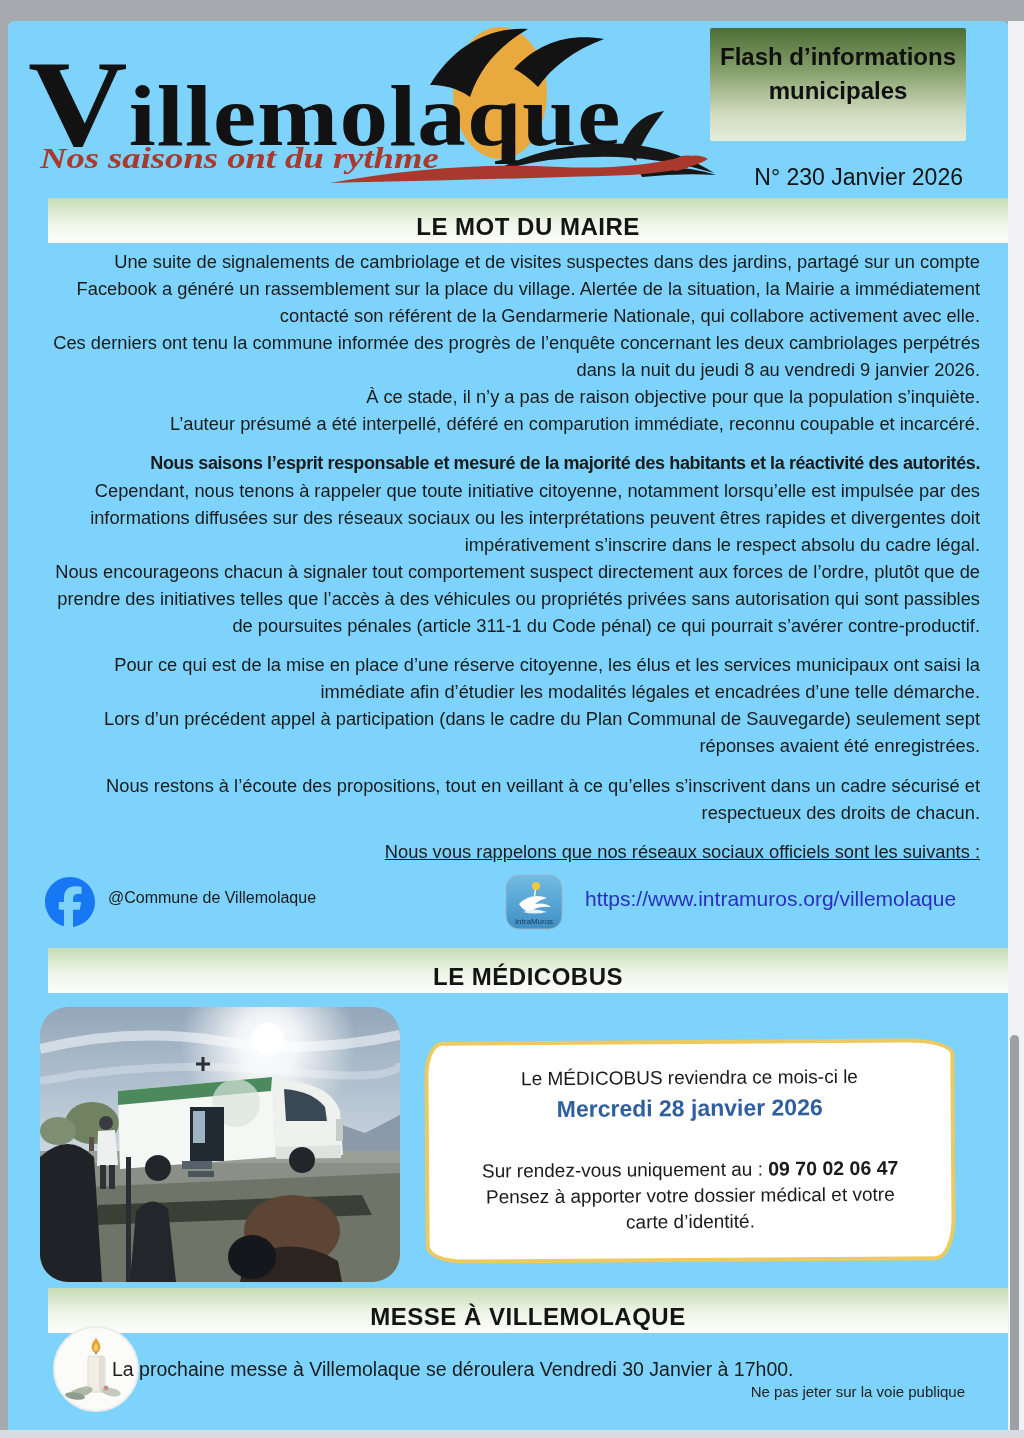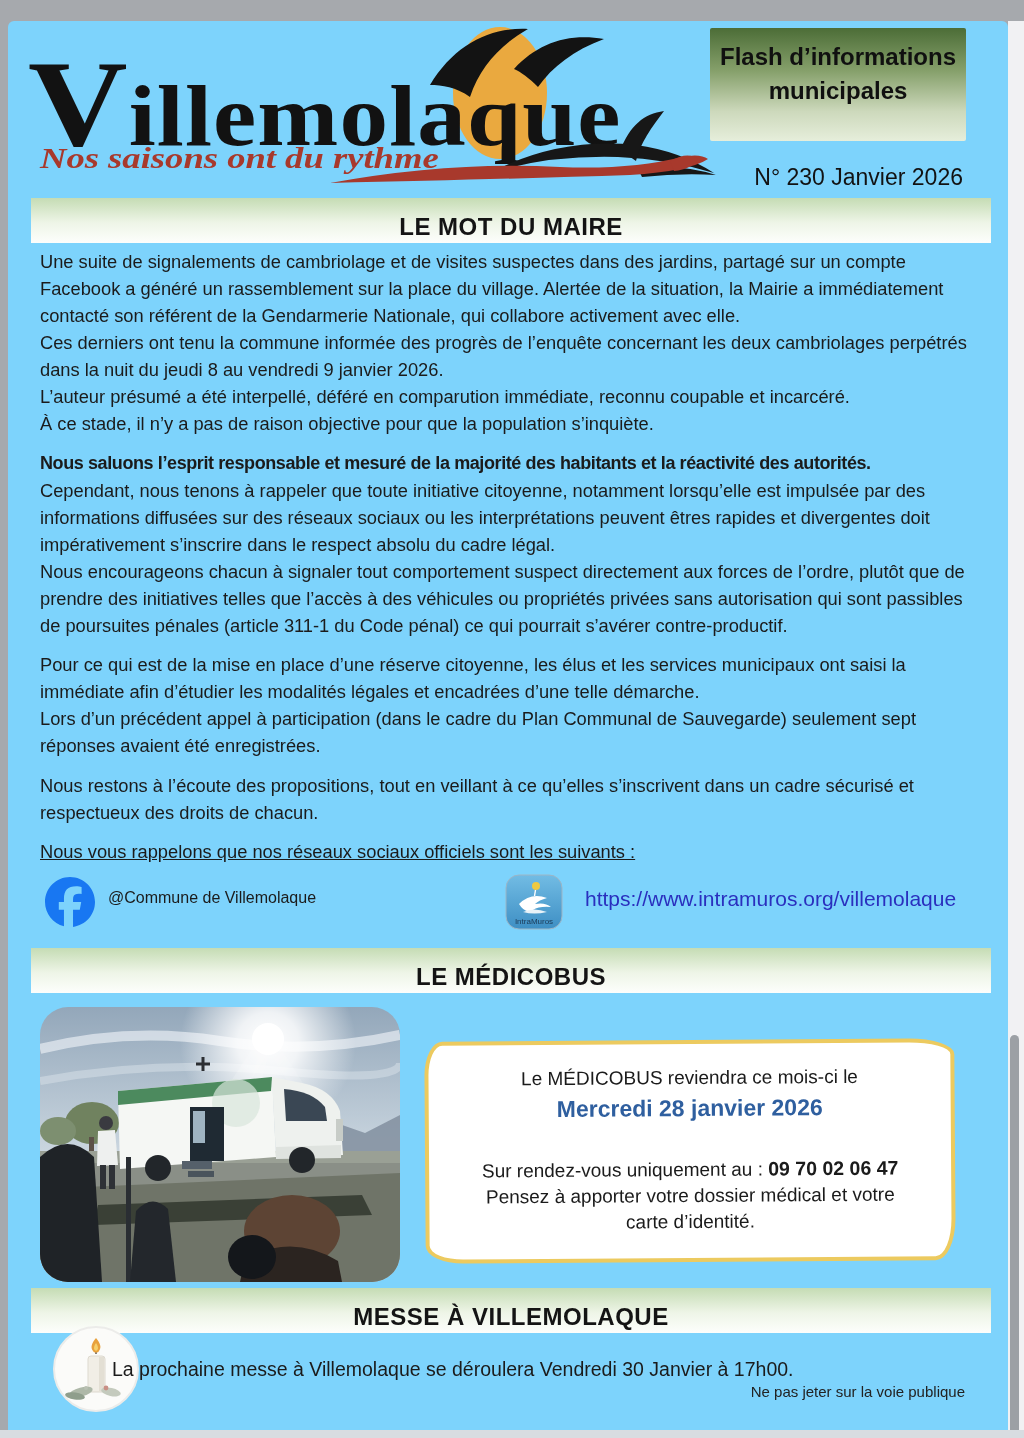--- a/index.html
+++ b/index.html
@@ -28,31 +28,31 @@
   .red-swoosh{left:322px;top:128px;z-index:3;}
   .black-swoosh{left:480px;top:90px;z-index:2;}
   .flash-box{left:702px;top:7px;width:256px;height:113px;border-radius:2px;
              background:linear-gradient(180deg,#4c6d37 0%,#86a06b 38%,#cdd9bc 74%,#e6eedb 100%);
              display:flex;flex-direction:column;justify-content:flex-start;align-items:center;
              padding-top:12px;box-sizing:border-box;z-index:2;}
   .flash-box div{font-weight:bold;font-size:24px;color:#101010;line-height:34px;}
   .issue{left:0;top:143px;width:955px;text-align:right;font-weight:normal;font-size:23px;color:#121212;}
 
   
-  .banner{left:23px;width:960px;height:45px;
+  .banner{left:40px;width:960px;height:45px;
           background:linear-gradient(180deg,#c5dcb4 0%,#eef5e7 55%,#fdfefc 100%);
           display:flex;justify-content:center;align-items:flex-end;box-sizing:border-box;padding-bottom:2px;}
   .banner span{font-weight:bold;font-size:24px;color:#141414;letter-spacing:.5px;}
   .banner-maire{top:177px;}
   .banner-medicobus{top:927px;}
   .banner-messe{top:1267px;}
 
   
   .maire-body{left:32px;top:227px;width:940px;font-size:18.3px;line-height:27px;color:#1b1b1b;}
-  .maire-body p{margin:0;}
+  .maire-body p{margin:0;text-align:right;}
   .b-bold{font-weight:bold;font-size:18px;letter-spacing:-0.4px;}
   .gap-lg{margin-top:13px !important;}
   .gap-md{margin-top:12px !important;}
   .b-underline{text-decoration:underline;}
 
   
   .fb-icon{left:37px;top:856px;width:50px;height:50px;}
   .fb-label{left:100px;top:868px;font-size:16px;color:#1b1b1b;}
   .im-icon{left:497px;top:853px;width:58px;height:56px;}
   .im-link{left:577px;top:866px;font-size:21px;color:#2a2fbe;}
@@ -115,23 +115,23 @@
       <div class="abs issue">N° 230 Janvier 2026</div>
     </div>
 
     <div class="abs banner banner-maire">
       <span>LE MOT DU MAIRE</span>
     </div>
 
     <div class="abs maire-body">
       <p>Une suite de signalements de cambriolage et de visites suspectes dans des jardins, partagé sur un compte Facebook a généré un rassemblement sur la place du village. Alertée de la situation, la Mairie a immédiatement contacté son référent de la Gendarmerie Nationale, qui collabore activement avec elle.</p>
       <p>Ces derniers ont tenu la commune informée des progrès de l’enquête concernant les deux cambriolages perpétrés dans la nuit du jeudi 8 au vendredi 9 janvier 2026.</p>
+      <p>À ce stade, il n’y a pas de raison objective pour que la population s’inquiète.</p>
       <p>L’auteur présumé a été interpellé, déféré en comparution immédiate, reconnu coupable et incarcéré.</p>
-      <p>À ce stade, il n’y a pas de raison objective pour que la population s’inquiète.</p>
-      <p class="b-bold gap-lg">Nous saluons l’esprit responsable et mesuré de la majorité des habitants et la réactivité des autorités.</p>
+      <p class="b-bold gap-lg">Nous saisons l’esprit responsable et mesuré de la majorité des habitants et la réactivité des autorités.</p>
       <p>Cependant, nous tenons à rappeler que toute initiative citoyenne, notamment lorsqu’elle est impulsée par des informations diffusées sur des réseaux sociaux ou les interprétations peuvent êtres rapides et divergentes doit impérativement s’inscrire dans le respect absolu du cadre légal.</p>
       <p>Nous encourageons chacun à signaler tout comportement suspect directement aux forces de l’ordre, plutôt que de prendre des initiatives telles que l’accès à des véhicules ou propriétés privées sans autorisation qui sont passibles de poursuites pénales (article 311-1 du Code pénal) ce qui pourrait s’avérer contre-productif.</p>
       <p class="gap-md">Pour ce qui est de la mise en place d’une réserve citoyenne, les élus et les services municipaux ont saisi la immédiate afin d’étudier les modalités légales et encadrées d’une telle démarche.</p>
       <p>Lors d’un précédent appel à participation (dans le cadre du Plan Communal de Sauvegarde) seulement sept réponses avaient été enregistrées.</p>
       <p class="gap-lg">Nous restons à l’écoute des propositions, tout en veillant à ce qu’elles s’inscrivent dans un cadre sécurisé et respectueux des droits de chacun.</p>
       <p class="b-underline gap-md">Nous vous rappelons que nos réseaux sociaux officiels sont les suivants :</p>
     </div>
 
     <svg class="abs fb-icon" width="50" height="50" viewBox="0 0 24 24">
       <path fill="#1877f2" d="M9.101 23.691v-7.98H6.627v-3.667h2.474v-1.58c0-4.085 1.848-5.978 5.858-5.978.401 0 .955.042 1.468.103a8.68 8.68 0 0 1 1.141.195v3.325a8.623 8.623 0 0 0-.653-.036 26.805 26.805 0 0 0-.733-.009c-.707 0-1.259.096-1.675.309a1.686 1.686 0 0 0-.679.622c-.258.42-.374.995-.374 1.752v1.297h3.919l-.386 2.103-.287 1.564h-3.246v8.245C19.396 23.238 24 18.179 24 12.044c0-6.627-5.373-12-12-12s-12 5.373-12 12c0 5.628 3.874 10.35 9.101 11.647Z"></path>

